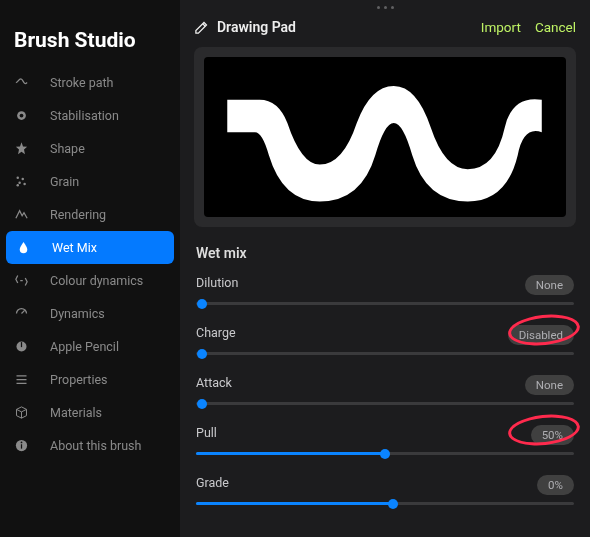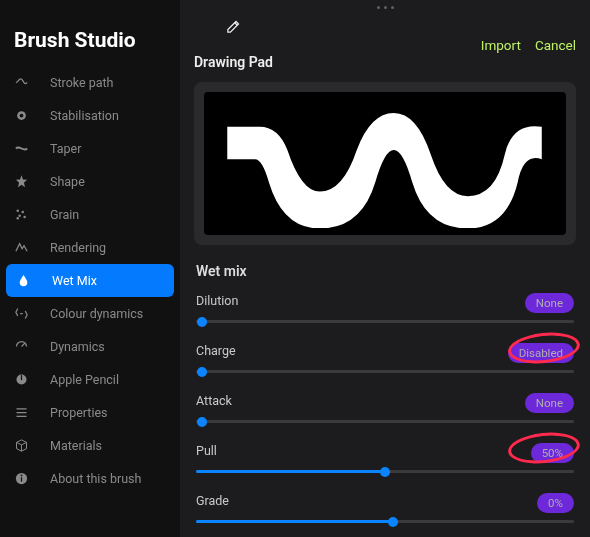--- a/index.html
+++ b/index.html
@@ -8,33 +8,33 @@
   .app-title { font-size: 21px; font-weight: 700; color: #fff; padding: 4px 14px 14px 14px; margin-top: 12px; }
   .nav { list-style: none; }
   .nav-item { display: flex; align-items: center; gap: 21px; padding: 9px 14px; font-size: 12.5px; color: #8a8a8a; cursor: pointer; }
   .nav-item.selected { background: #047aff; color: #fff; border-radius: 6px; margin: 0 6px; padding: 9px 10px; }
   .nav-icon { width: 15px; height: 15px; display: flex; align-items: center; justify-content: center; flex-shrink: 0; }
   .nav-icon svg { width: 15px; height: 15px; }
   .main { flex: 1; background: #1c1c1e; display: flex; flex-direction: column; }
   .drag-dots { display: flex; gap: 4px; justify-content: center; padding: 6px 0 4px; }
   .drag-dots span { width: 3px; height: 3px; background: #606062; border-radius: 50%; }
   .header { display: flex; align-items: center; padding: 6px 14px 12px 14px; gap: 8px; }
-  .header-left { display: flex; align-items: center; gap: 20px; font-size: 14px; font-weight: 600; color: #eee; flex-direction: column; }
+  .header-left { display: flex; align-items: center; gap: 8px; font-size: 14px; font-weight: 600; color: #eee; }
   .header-right { margin-left: auto; display: flex; align-items: center; gap: 14px; font-size: 13.5px; }
   .link-btn { color: #bef264; cursor: pointer; }
   .done-btn { background: #ffb300; color: #000; font-weight: 600; padding: 5px 12px; border-radius: 6px; cursor: pointer; }
   .preview { margin: 0 14px; border-radius: 8px; background: #2a2a2c; padding: 10px; height: 180px; }
   .preview-inner { background: #000; width: 100%; height: 100%; border-radius: 4px; display: flex; align-items: center; justify-content: center; }
   .preview-inner svg { width: 92%; height: auto; }
   .section-title { font-size: 14px; font-weight: 600; color: #ddd; padding: 18px 16px 8px 16px; }
   .sliders { padding: 0 16px; }
   .slider-row { position: relative; padding: 6px 0 14px 0; }
   .slider-head { display: flex; justify-content: space-between; font-size: 12.5px; margin-bottom: 7px; }
   .slider-label { color: #c9c9cc; }
-  .slider-value { background: #6d28d9; color: #aeaeb2; padding: 3px 11px; border-radius: 11px; font-size: 11.5px; }
+  .slider-value { background: #404040; color: #aeaeb2; padding: 3px 11px; border-radius: 11px; font-size: 11.5px; }
   .slider-track { position: relative; height: 3px; background: #3a3a3c; border-radius: 2px; }
   .slider-fill { position: absolute; left: 0; top: 0; height: 100%; background: #0a84ff; border-radius: 2px; }
   .slider-thumb { position: absolute; top: 50%; width: 10px; height: 10px; background: #0a84ff; border-radius: 50%; transform: translate(-50%, -50%); }
   .highlight { position: absolute; border: 3px solid #ff2a4d; border-radius: 50%; transform: rotate(-6deg); pointer-events: none; }
 </style>
 </head>
 <body>
 
 <div class="sidebar">
   <div class="app-title">Brush Studio</div>
@@ -51,28 +51,20 @@
         <span class="nav-icon">
           <svg viewBox="0 0 24 24" fill="#8a8a8a">
             <circle cx="12" cy="12" r="7"></circle>
             <circle cx="12" cy="12" r="3" fill="#111"></circle>
           </svg>
         </span>
         <span>Stabilisation</span>
       </li>
       <li class="nav-item">
         <span class="nav-icon">
-          <svg viewBox="0 0 24 24" fill="none" stroke="#8a8a8a" stroke-width="3">
-            <path d="M3 12c6-6 12 6 18 0"></path>
-          </svg>
-        </span>
-        <span>Taper</span>
-      </li>
-      <li class="nav-item">
-        <span class="nav-icon">
           <svg viewBox="0 0 24 24" fill="#8a8a8a">
             <path d="M12 2l2.4 6.6L21 9l-5 4.6L17.5 21 12 17l-5.5 4L8 13.6 3 9l6.6-.4z"></path>
           </svg>
         </span>
         <span>Shape</span>
       </li>
       <li class="nav-item">
         <span class="nav-icon">
           <svg viewBox="0 0 24 24" fill="#8a8a8a">
             <circle cx="6" cy="6" r="2"></circle>

